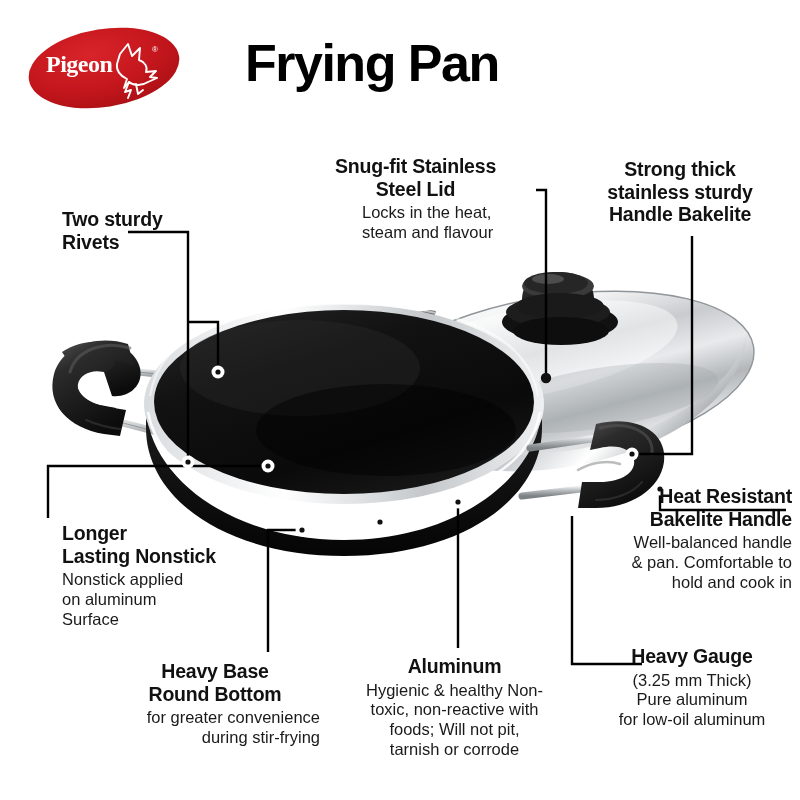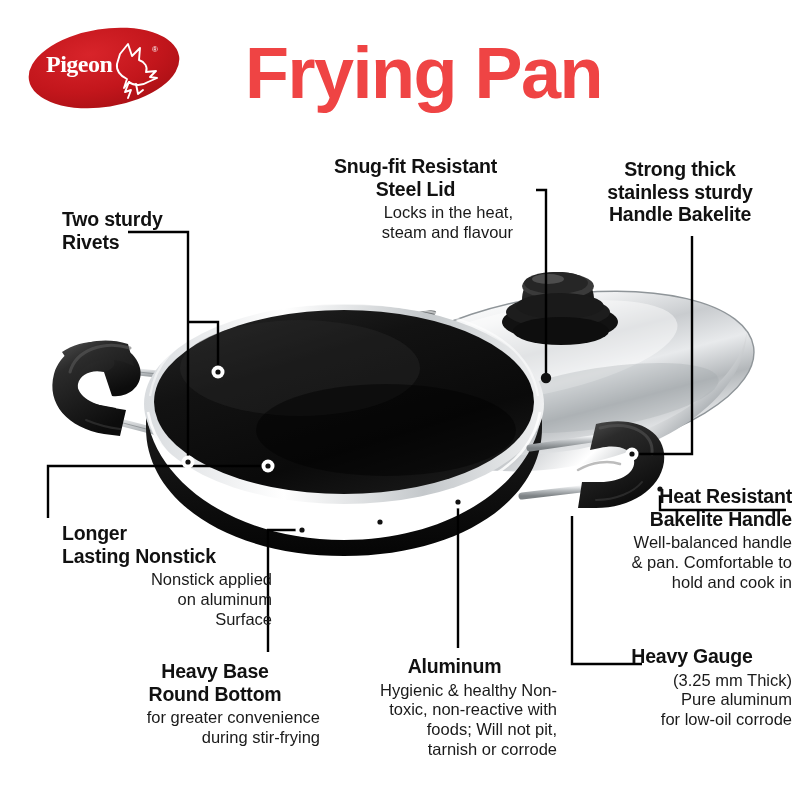--- a/index.html
+++ b/index.html
@@ -40,43 +40,42 @@
     font-weight: bold;
     font-size: 24px;
     color: #ffffff;
     letter-spacing: -0.5px;
     line-height: 1;
     pointer-events: none;
   }
   .page-title {
     position: absolute;
     left: 245px; top: 36px;
-    font-size: 72px;
+    font-size: 52px;
     font-weight: bold;
     letter-spacing: -1.5px;
-    color: #ef4444;
+    color: #000000;
     line-height: 1.05;
   }
 
   
   .callout { position: absolute; }
   .callout .head {
     font-weight: bold;
     font-size: 19.5px;
     line-height: 1.16;
     color: #111111;
     letter-spacing: -0.2px;
   }
   .callout .body {
     font-size: 16.5px;
     line-height: 1.2;
     color: #1a1a1a;
     margin-top: 3px;
     font-weight: normal;
-    text-align: right;
   }
   .t-left   { text-align: left; margin-left: 44px; }
   .t-right  { text-align: right; }
   .t-center { text-align: center; }
 
   #co-rivets      { left: 18px;  top: 208px; width: 190px; }
   #co-lid         { left: 318px; top: 155px; width: 195px; }
   #co-brackets    { left: 584px; top: 158px; width: 192px; }
   #co-nonstick    { left: 18px;  top: 522px; width: 210px; }
   #co-bakelite    { left: 580px; top: 485px; width: 212px; }
@@ -336,21 +335,21 @@
 
   <div class="callout t-left" id="co-rivets">
     <div class="head">
       <div>Two sturdy</div>
       <div>Rivets</div>
     </div>
   </div>
 
   <div class="callout t-center" id="co-lid">
     <div class="head">
-      <div>Snug-fit Resistant</div>
+      <div>Snug-fit Stainless</div>
       <div>Steel Lid</div>
     </div>
     <div class="body t-left">
       <div>Locks in the heat,</div>
       <div>steam and flavour</div>
     </div>
   </div>
 
   <div class="callout t-center" id="co-brackets">
     <div class="head">
@@ -407,17 +406,17 @@
     </div>
   </div>
 
   <div class="callout t-center" id="co-gauge">
     <div class="head">
       <div>Heavy Gauge</div>
     </div>
     <div class="body">
       <div>(3.25 mm Thick)</div>
       <div>Pure aluminum</div>
-      <div>for low-oil corrode</div>
+      <div>for low-oil aluminum</div>
     </div>
   </div>
 
 </div>
 
 </body></html>

